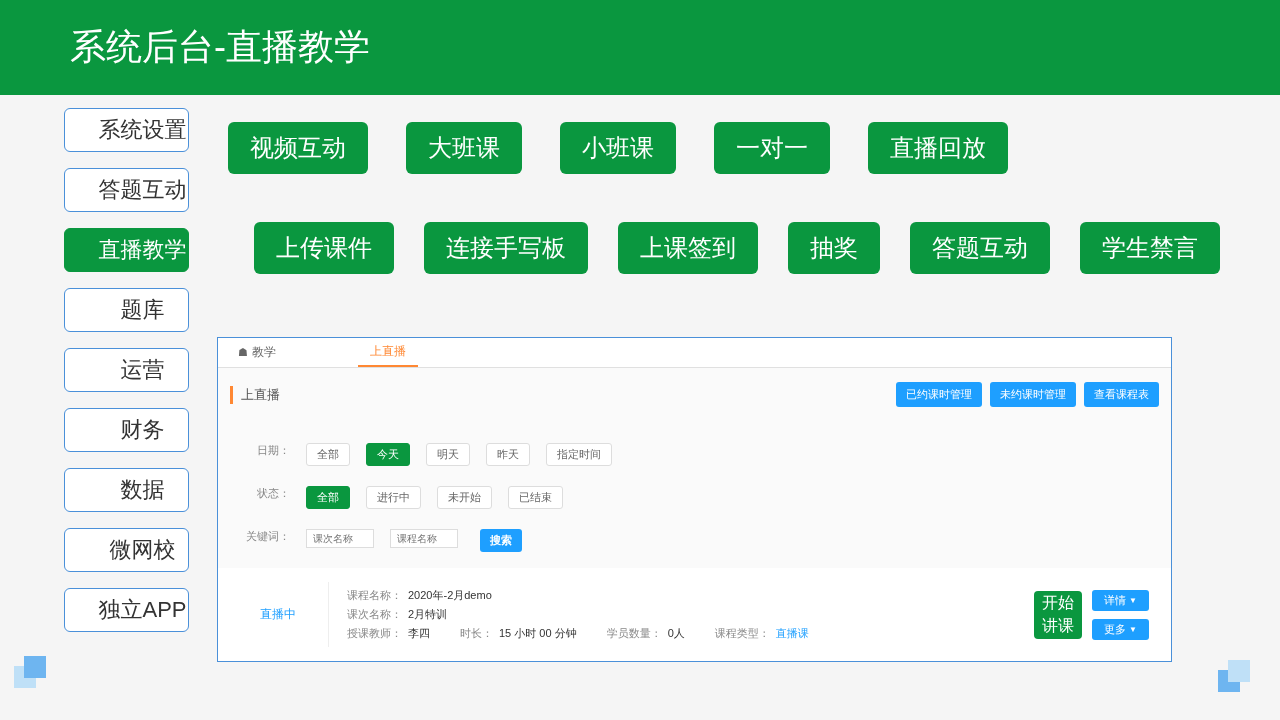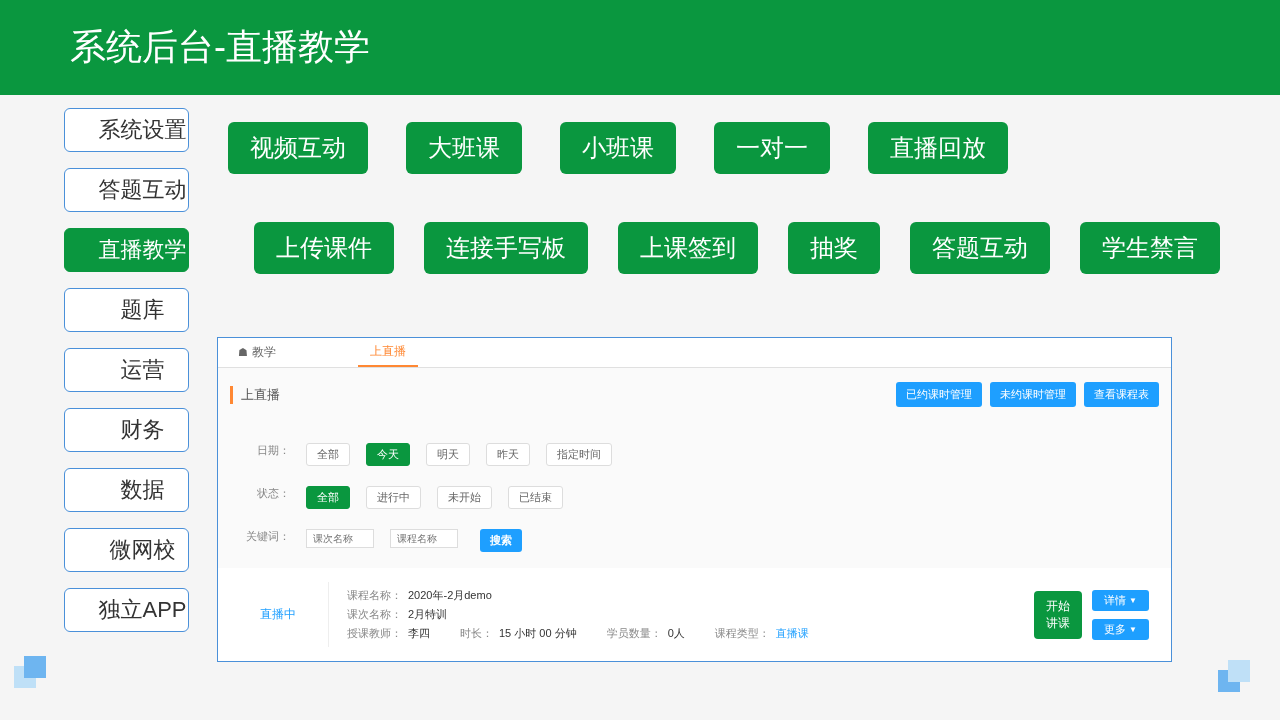--- a/index.html
+++ b/index.html
@@ -34,21 +34,21 @@
     .chip.green { background: #0a973f; border-color: #0a973f; color: #fff; }
     .kw-input { border: 1px solid #ddd; background: #fff; padding: 3px 6px; width: 68px; font-size: 10px; color: #bbb; }
     .search-btn { background: #1e9fff; color: #fff; padding: 4px 10px; border-radius: 3px; font-size: 11px; cursor: pointer; margin-left: 6px; font-weight: bold;}
     
     .data-row { display: flex; align-items: center; padding: 14px 10px; background: #fff; }
     .status-cell { width: 100px; text-align: center; color: #1e9fff; font-size: 12px; }
     .detail-block { flex: 1; border-left: 1px solid #eee; padding: 2px 18px; font-size: 11px; color: #888; }
     .detail-line { margin: 4px 0; display: flex; gap: 30px; }
     .detail-line span em { font-style: normal; color: #333; margin-left: 6px; }
     .row-actions { display: flex; gap: 10px; align-items: center; padding-right: 12px; }
-    .big-green { background: #0a973f; color: #fff; width: 48px; height: 48px; border-radius: 4px; font-size: 12px; display: flex; flex-direction: column; align-items: center; justify-content: center; cursor: pointer; line-height: 1.4;}
+    .big-green { background: #0a973f; color: #fff; width: 48px; height: 48px; border-radius: 4px; font-size: 16px; display: flex; flex-direction: column; align-items: center; justify-content: center; cursor: pointer; line-height: 1.4;}
     .small-actions { display: flex; flex-direction: column; gap: 8px; }
     .small-blue { background: #1e9fff; color: #fff; font-size: 11px; padding: 3px 12px; border-radius: 3px; cursor: pointer; display:flex; align-items:center; gap:3px;}
     
     .deco-bl { position: absolute; left: 14px; bottom: 24px; }
     .deco-br { position: absolute; right: 22px; bottom: 20px; }
     .sq1 { width: 22px; height: 22px; background: #6eb5f0; position: absolute; }
     .sq2 { width: 22px; height: 22px; background: #bfe0f7; position: absolute; }
   </style>
 </head>
 <body>

